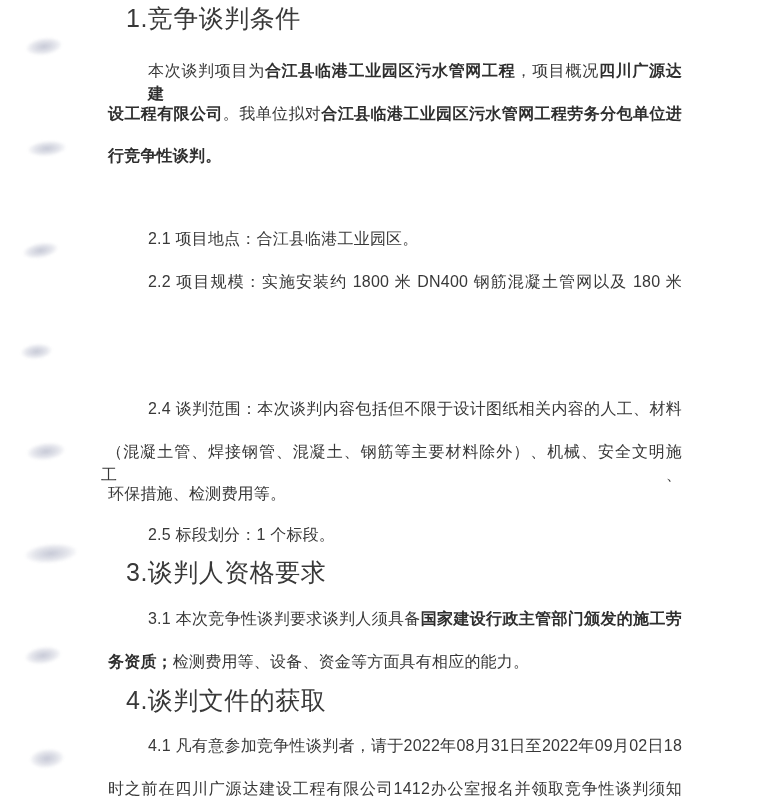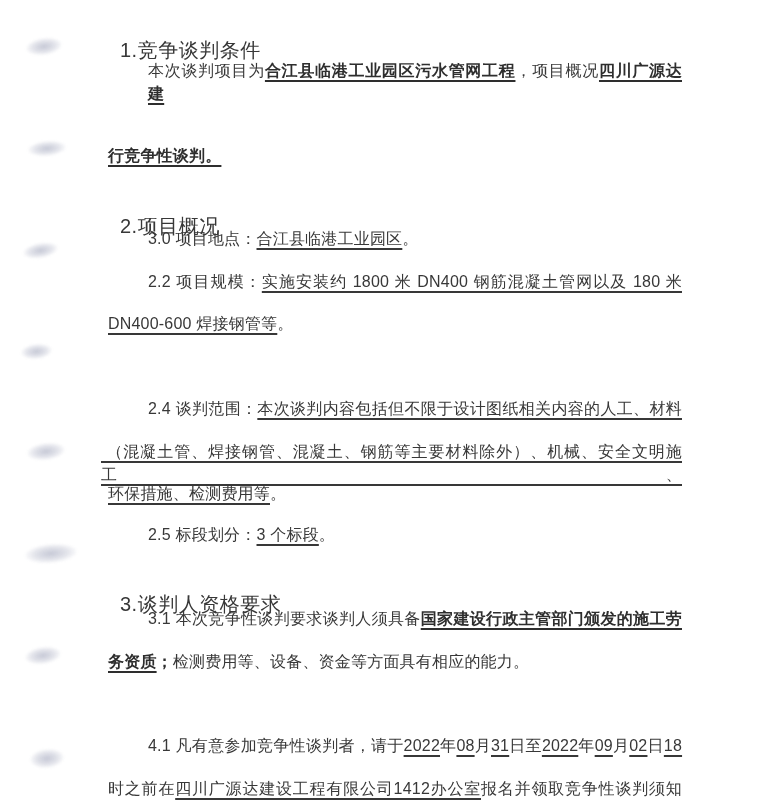--- a/index.html
+++ b/index.html
@@ -21,37 +21,35 @@
   }
   .line {
     position: absolute;
     left: 0;
     width: 100%;
     font-size: 16px;
     line-height: 23px;
     letter-spacing: 0.2px;
   }
   .head {
-    font-size: 20px;
-    left: 12px;
+    font-size: 25px;
+    left: 18px;
     letter-spacing: 0.5px;
-    margin-top: 32px;
   }
   .indent { padding-left: 40px; box-sizing: border-box; }
   .fill {
     text-align: justify;
     text-align-last: justify;
   }
   .outdent {
     left: -7px;
     width: calc(100% + 7px);
   }
   .seg { white-space: pre-wrap; }
   .u {
-    text-decoration: underline;
     text-underline-offset: 4px;
     text-decoration-thickness: 1.5px;
   }
   .b { font-weight: bold; color: #2e2e2e; }
   .smudge {
     position: absolute;
     border-radius: 50%;
     background: radial-gradient(ellipse at center, rgba(128,134,164,0.45) 0%, rgba(128,134,164,0.22) 45%, rgba(128,134,164,0) 75%);
     filter: blur(1.2px);
   }
@@ -73,70 +71,70 @@
   <div class="doc">
 
     <div class="line head" style="top:7px">
       <span class="seg">1.竞争谈判条件</span>
     </div>
 
     <div class="line indent fill" style="top:59px">
       <span class="seg">本次谈判项目为</span><span class="seg b u">合江县临港工业园区污水管网工程</span><span class="seg">，项目概况</span><span class="seg b u">四川广源达建</span>
     </div>
 
+    <div class="line fill" style="top:102px">
+      <span class="seg b u">设工程有限公司</span><span class="seg">。我单位拟对</span><span class="seg b u">合江县临港工业园区污水管网工程劳务分包单位进</span>
+    </div>
 
     <div class="line" style="top:144px">
       <span class="seg b u">行竞争性谈判。</span>
     </div>
 
-    <div class="line head" style="top:183px">
-      <span class="seg">2.项目概况</span>
-    </div>
 
     <div class="line indent" style="top:227px">
-      <span class="seg">3.0 项目地点：</span><span class="seg u">合江县临港工业园区</span><span class="seg">。</span>
+      <span class="seg">2.1 项目地点：</span><span class="seg u">合江县临港工业园区</span><span class="seg">。</span>
     </div>
 
     <div class="line indent fill" style="top:270px">
       <span class="seg">2.2 项目规模：</span><span class="seg u">实施安装约 1800 米 DN400 钢筋混凝土管网以及 180 米</span>
     </div>
 
-    <div class="line" style="top:312px">
-      <span class="seg u">DN400-600 焊接钢管等</span><span class="seg">。</span>
-    </div>
 
 
     <div class="line indent fill" style="top:397px">
       <span class="seg">2.4 谈判范围：</span><span class="seg u">本次谈判内容包括但不限于设计图纸相关内容的人工、材料</span>
     </div>
 
     <div class="line outdent fill" style="top:440px">
       <span class="seg u">&nbsp;（混凝土管、焊接钢管、混凝土、钢筋等主要材料除外）、机械、安全文明施工、</span>
     </div>
 
     <div class="line" style="top:482px">
       <span class="seg u">环保措施、检测费用等</span><span class="seg">。</span>
     </div>
 
     <div class="line indent" style="top:523px">
-      <span class="seg">2.5 标段划分：</span><span class="seg u">3 个标段</span><span class="seg">。</span>
+      <span class="seg">2.5 标段划分：</span><span class="seg u">1 个标段</span><span class="seg">。</span>
     </div>
 
     <div class="line head" style="top:561px">
       <span class="seg">3.谈判人资格要求</span>
     </div>
 
     <div class="line indent fill" style="top:607px">
       <span class="seg">3.1 本次竞争性谈判要求谈判人须具备</span><span class="seg b u">国家建设行政主管部门颁发的施工劳</span>
     </div>
 
     <div class="line" style="top:650px">
       <span class="seg b u">务资质</span><span class="seg b">；</span><span class="seg">检测费用等、设备、资金等方面具有相应的能力。</span>
     </div>
 
+    <div class="line head" style="top:689px">
+      <span class="seg">4.谈判文件的获取</span>
+    </div>
 
     <div class="line indent fill" style="top:734px">
       <span class="seg">4.1 凡有意参加竞争性谈判者，请于</span><span class="seg u">2022</span><span class="seg">年</span><span class="seg u">08</span><span class="seg">月</span><span class="seg u">31</span><span class="seg">日至</span><span class="seg u">2022</span><span class="seg">年</span><span class="seg u">09</span><span class="seg">月</span><span class="seg u">02</span><span class="seg">日</span><span class="seg u">18</span>
     </div>
 
     <div class="line fill" style="top:777px">
       <span class="seg">时之前在</span><span class="seg u">四川广源达建设工程有限公司1412办公室</span><span class="seg">报名并领取竞争性谈判须知</span>
     </div>
 
   </div>

